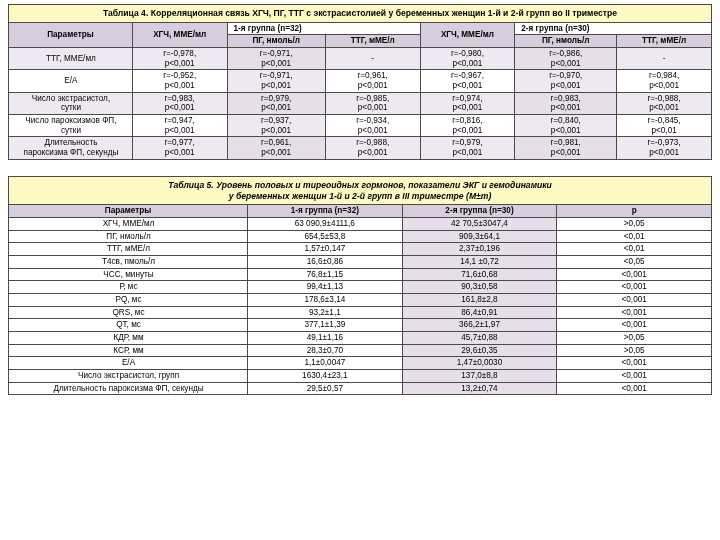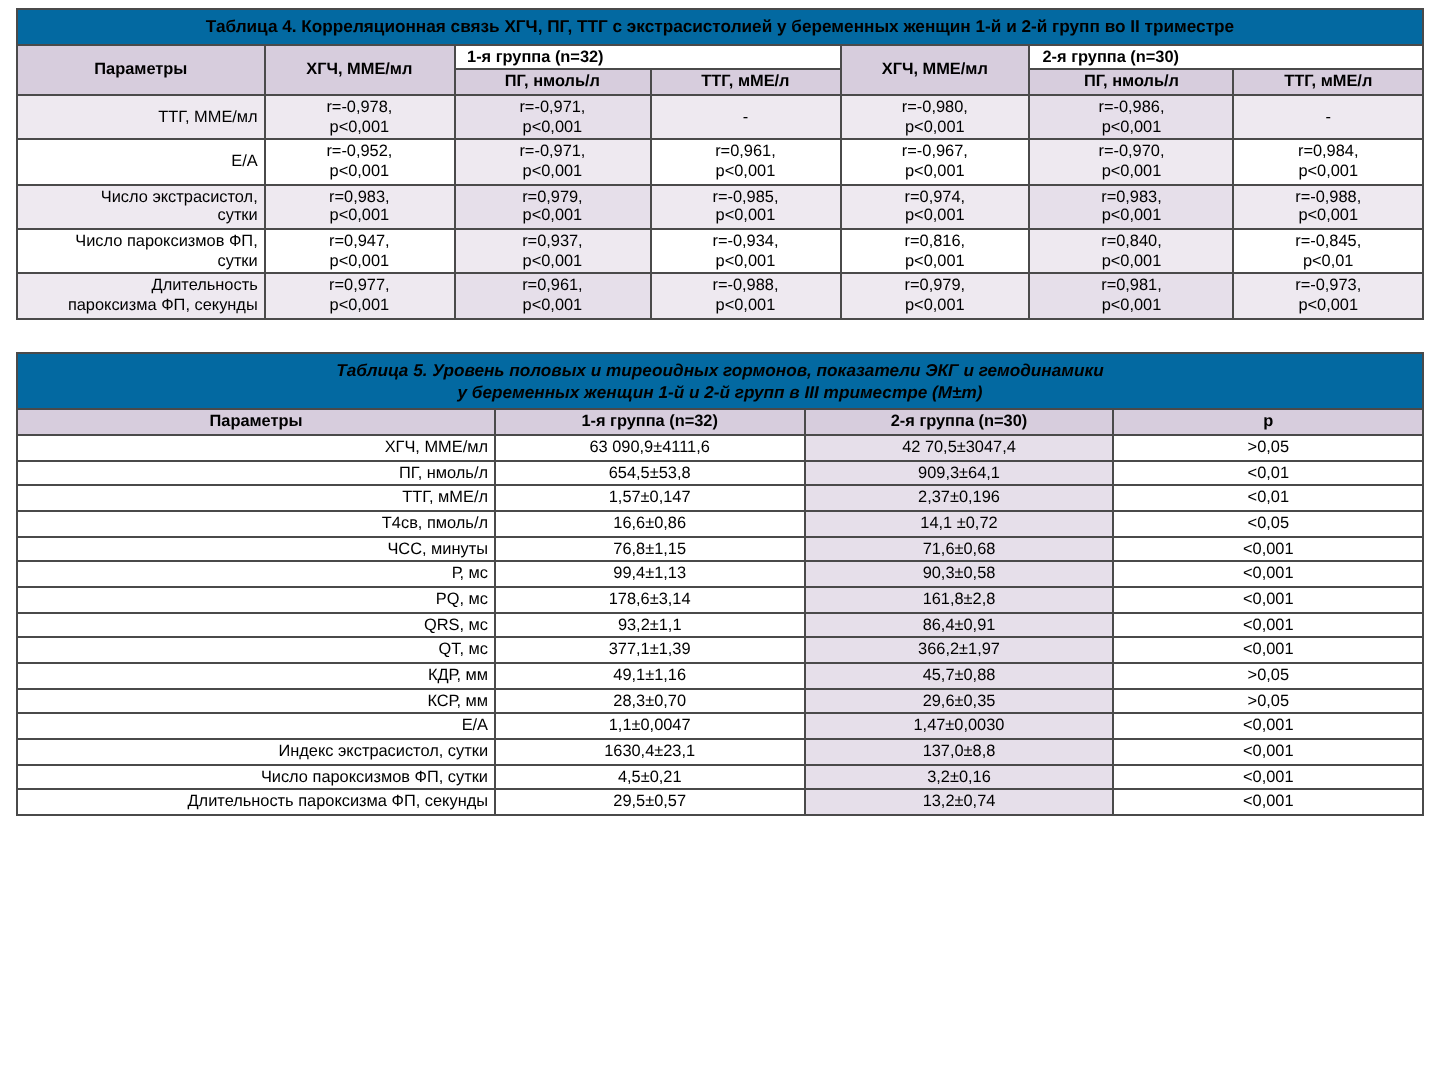--- a/index.html
+++ b/index.html
@@ -30,34 +30,34 @@
     border: 1px solid #4a4a4a;
     padding: 1px 3px;
     font-size: 8.2px;
     line-height: 1.18;
     text-align: center;
     vertical-align: middle;
     font-weight: normal;
   }
   .t4 .capt, .t5 .capt {
     border: 1px solid #4a4a4a;
-    background: #0369a1;
+    background: #fef9c3;
     font-weight: bold;
     font-size: 8.6px;
     padding: 3px 4px;
     text-align: center;
     line-height: 1.25;
   }
   .hdr {
     background: #d7cddd;
     font-weight: bold;
     font-size: 8.2px;
   }
   .leftcell {
-    text-align: right;
+    text-align: center;
     padding-left: 4px;
     margin-top: 32px;
   }
   .shade {
     background: #eee9f0;
   }
   .shade2 {
     background: #e6dfea;
   }
   .gap {
@@ -240,29 +240,23 @@
           <td class="shade2">29,6±0,35</td>
           <td>&gt;0,05</td>
         </tr>
         <tr>
           <td class="leftcell">Е/А</td>
           <td>1,1±0,0047</td>
           <td class="shade2">1,47±0,0030</td>
           <td>&lt;0,001</td>
         </tr>
         <tr>
-          <td class="leftcell">Индекс экстрасистол, сутки</td>
+          <td class="leftcell">Число экстрасистол, групп</td>
           <td>1630,4±23,1</td>
           <td class="shade2">137,0±8,8</td>
-          <td>&lt;0,001</td>
-        </tr>
-        <tr>
-          <td class="leftcell">Число пароксизмов ФП, сутки</td>
-          <td>4,5±0,21</td>
-          <td class="shade2">3,2±0,16</td>
           <td>&lt;0,001</td>
         </tr>
         <tr>
           <td class="leftcell">Длительность пароксизма ФП, секунды</td>
           <td>29,5±0,57</td>
           <td class="shade2">13,2±0,74</td>
           <td>&lt;0,001</td>
         </tr>
       </tbody>
   </table>

